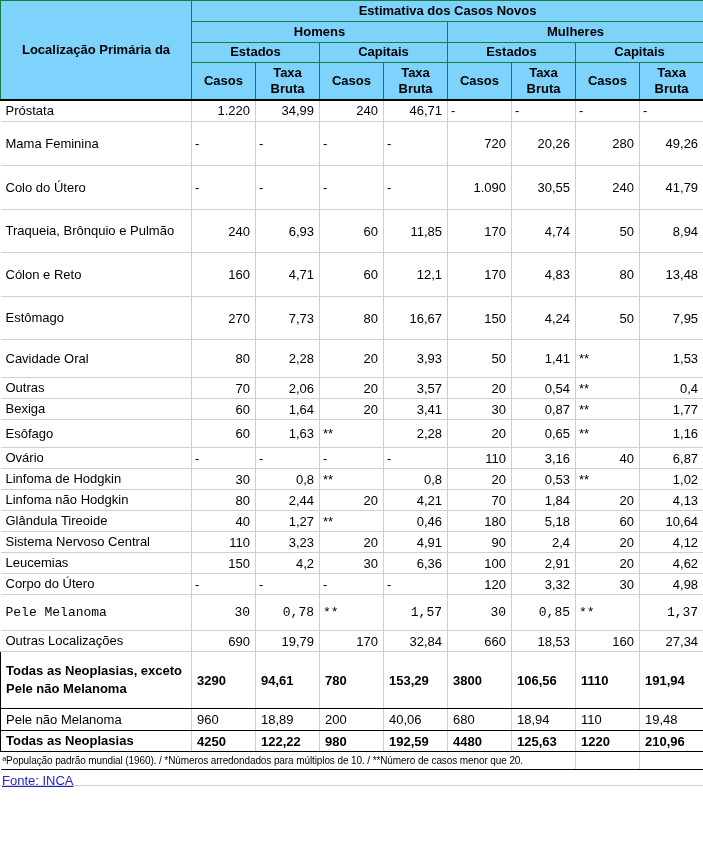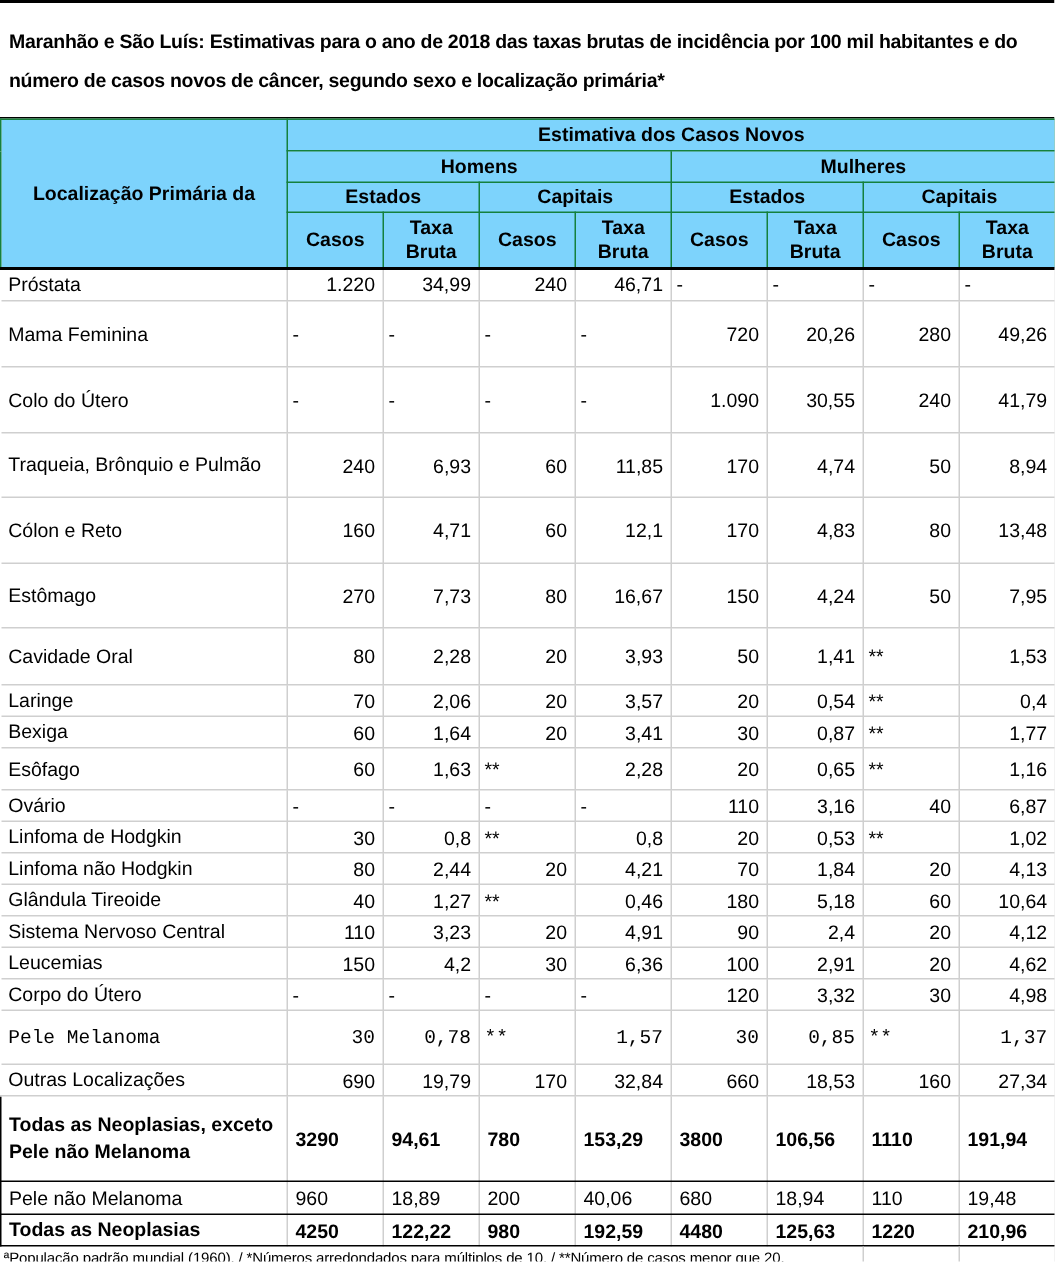--- a/index.html
+++ b/index.html
@@ -51,21 +51,20 @@
     box-sizing:border-box;height:16px;border-bottom:1px solid #cfcfcf;
     padding:1px 2px 0 2px;
   }
   .source a{font-size:13px;text-decoration:underline;}
 </style>
 </head>
 <body>
 
 <div class="page">
 
-  <div class="title">Maranhão e São Luís: Estimativas para o ano de 2018 das taxas brutas de incidência por 100 mil habitantes e do número de casos novos de câncer, segundo sexo e localização primária*</div>
 
   <table>
     <colgroup>
       <col class="c-label">
       <col class="c-num">
         <col class="c-num">
         <col class="c-num">
         <col class="c-num">
       <col class="c-num">
         <col class="c-num">
@@ -170,21 +169,21 @@
           <td class="num">80</td>
           <td class="num">2,28</td>
           <td class="num">20</td>
           <td class="num">3,93</td>
           <td class="num">50</td>
           <td class="num">1,41</td>
           <td class="lft">**</td>
           <td class="num">1,53</td>
         </tr>
         <tr style="height: 21px;">
-          <td class="label">Laringe</td>
+          <td class="label">Outras</td>
           <td class="num">70</td>
           <td class="num">2,06</td>
           <td class="num">20</td>
           <td class="num">3,57</td>
           <td class="num">20</td>
           <td class="num">0,54</td>
           <td class="lft">**</td>
           <td class="num">0,4</td>
         </tr>
         <tr style="height: 21px;">

